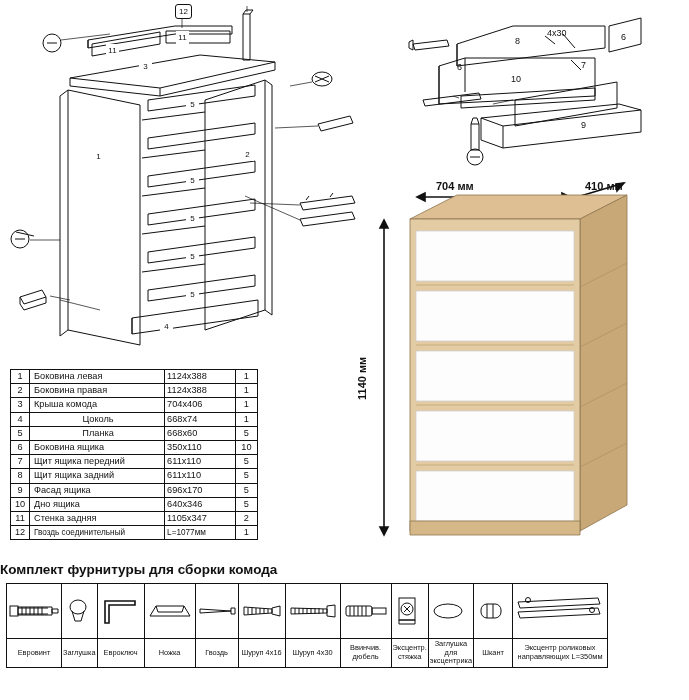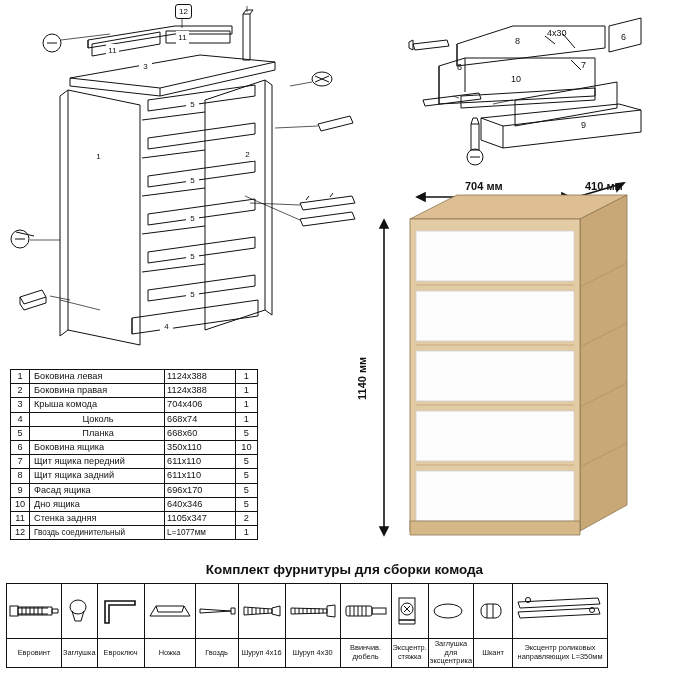--- a/index.html
+++ b/index.html
@@ -42,27 +42,27 @@
   }
   #parts-table td.c-idx{width:13px;text-align:center;}
   #parts-table td.c-name{width:121px;text-align:left;padding-left:4px;}
   #parts-table td.c-name.indent{text-align:center;}
   #parts-table td.c-dim{width:62px;text-align:left;}
   #parts-table td.c-qty{width:16px;text-align:center;}
 
   
   #photo-area{position:absolute;left:372px;top:175px;width:310px;height:380px;}
   .dim-text{position:absolute;font-size:11px;font-weight:bold;}
-  #dim-w{left:465px;top:180px;}
+  #dim-w{left:436px;top:180px;}
   #dim-d{left:585px;top:180px;}
   #dim-h{left:356px;top:400px;transform:rotate(-90deg);transform-origin:left top;}
 
   
   #kit-title{
-    position:absolute;left:0;top:562px;width:689px;text-align:center;
+    position:absolute;left:0;top:562px;width:689px;
     font-size:13.5px;font-weight:bold;
   }
   #kit-table{
     position:absolute;left:6px;top:583px;width:566px;
     border-collapse:collapse;font-size:7.4px;
   }
   #kit-table td{border:1px solid #111;text-align:center;vertical-align:middle;}
   #kit-table tr.icons td{height:52px;}
   #kit-table tr.names td{height:26px;padding:1px;line-height:1.15;}
   #kit-table tr.counts td{height:24px;font-size:14px;font-weight:bold;}

